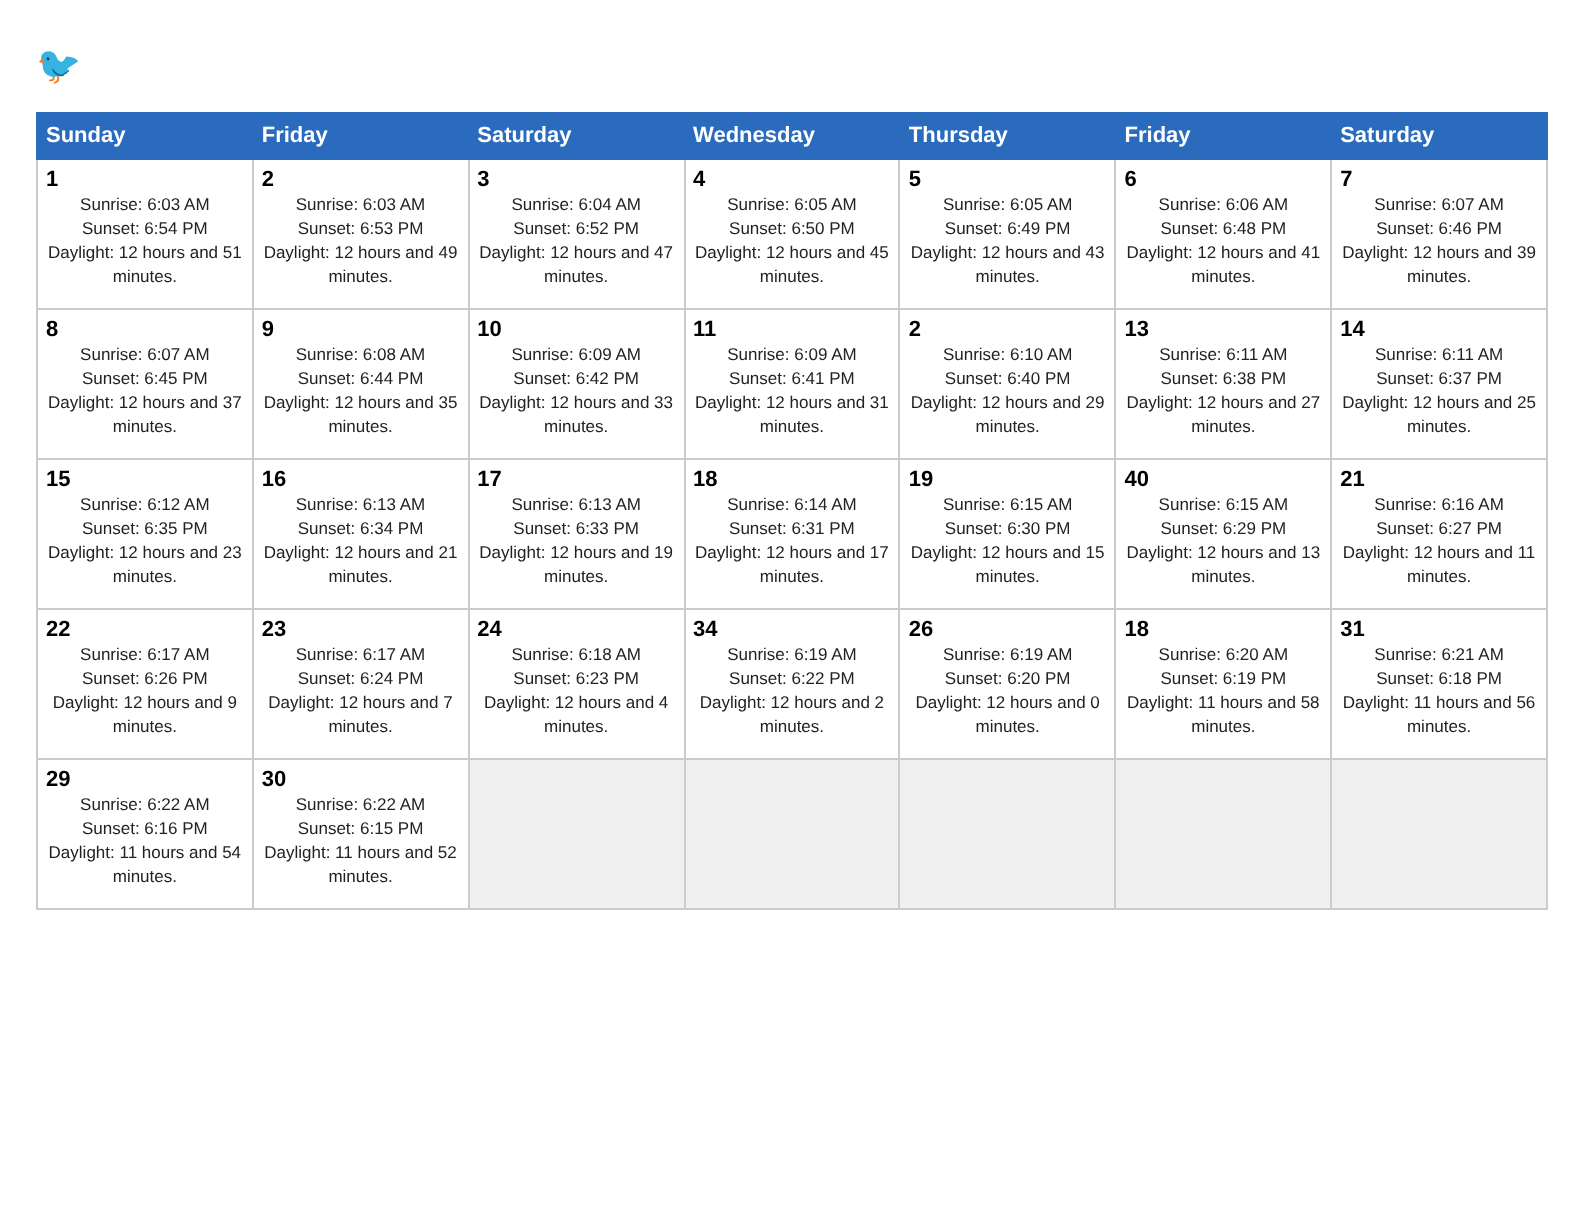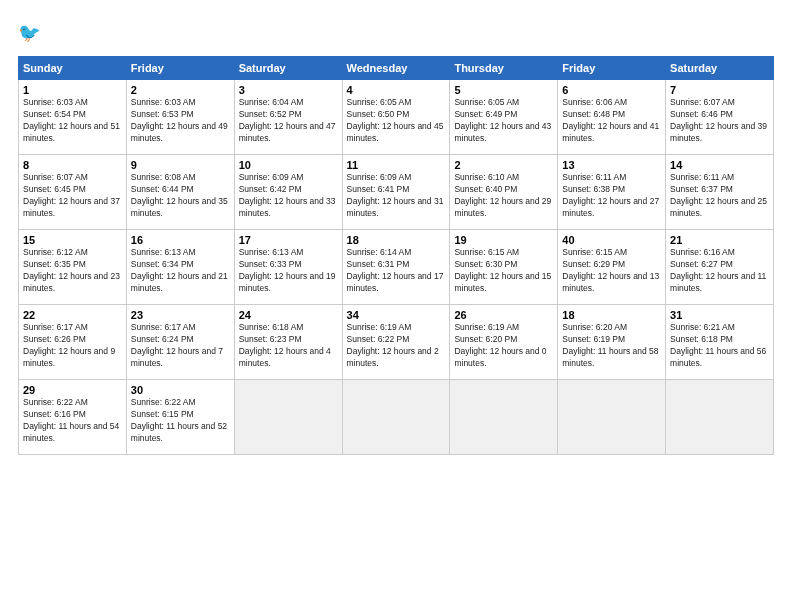--- a/index.html
+++ b/index.html
@@ -79,20 +79,21 @@
     .day-num {
       font-size: 11px;
       font-weight: bold;
       display: block;
       margin-bottom: 1px;
     }
     .day-detail {
       font-size: 8.5px;
       color: #222;
       line-height: 1.4;
+      text-align: center;
     }
   </style>
 </head>
 <body>
 
 <div class="container">
   <div class="header-area">
     <div class="logo">
       <svg class="logo-bird" viewBox="0 0 40 40" xmlns="http://www.w3.org/2000/svg">
         <text y="30" font-size="26" fill="#1a6bb5">🐦</text>

